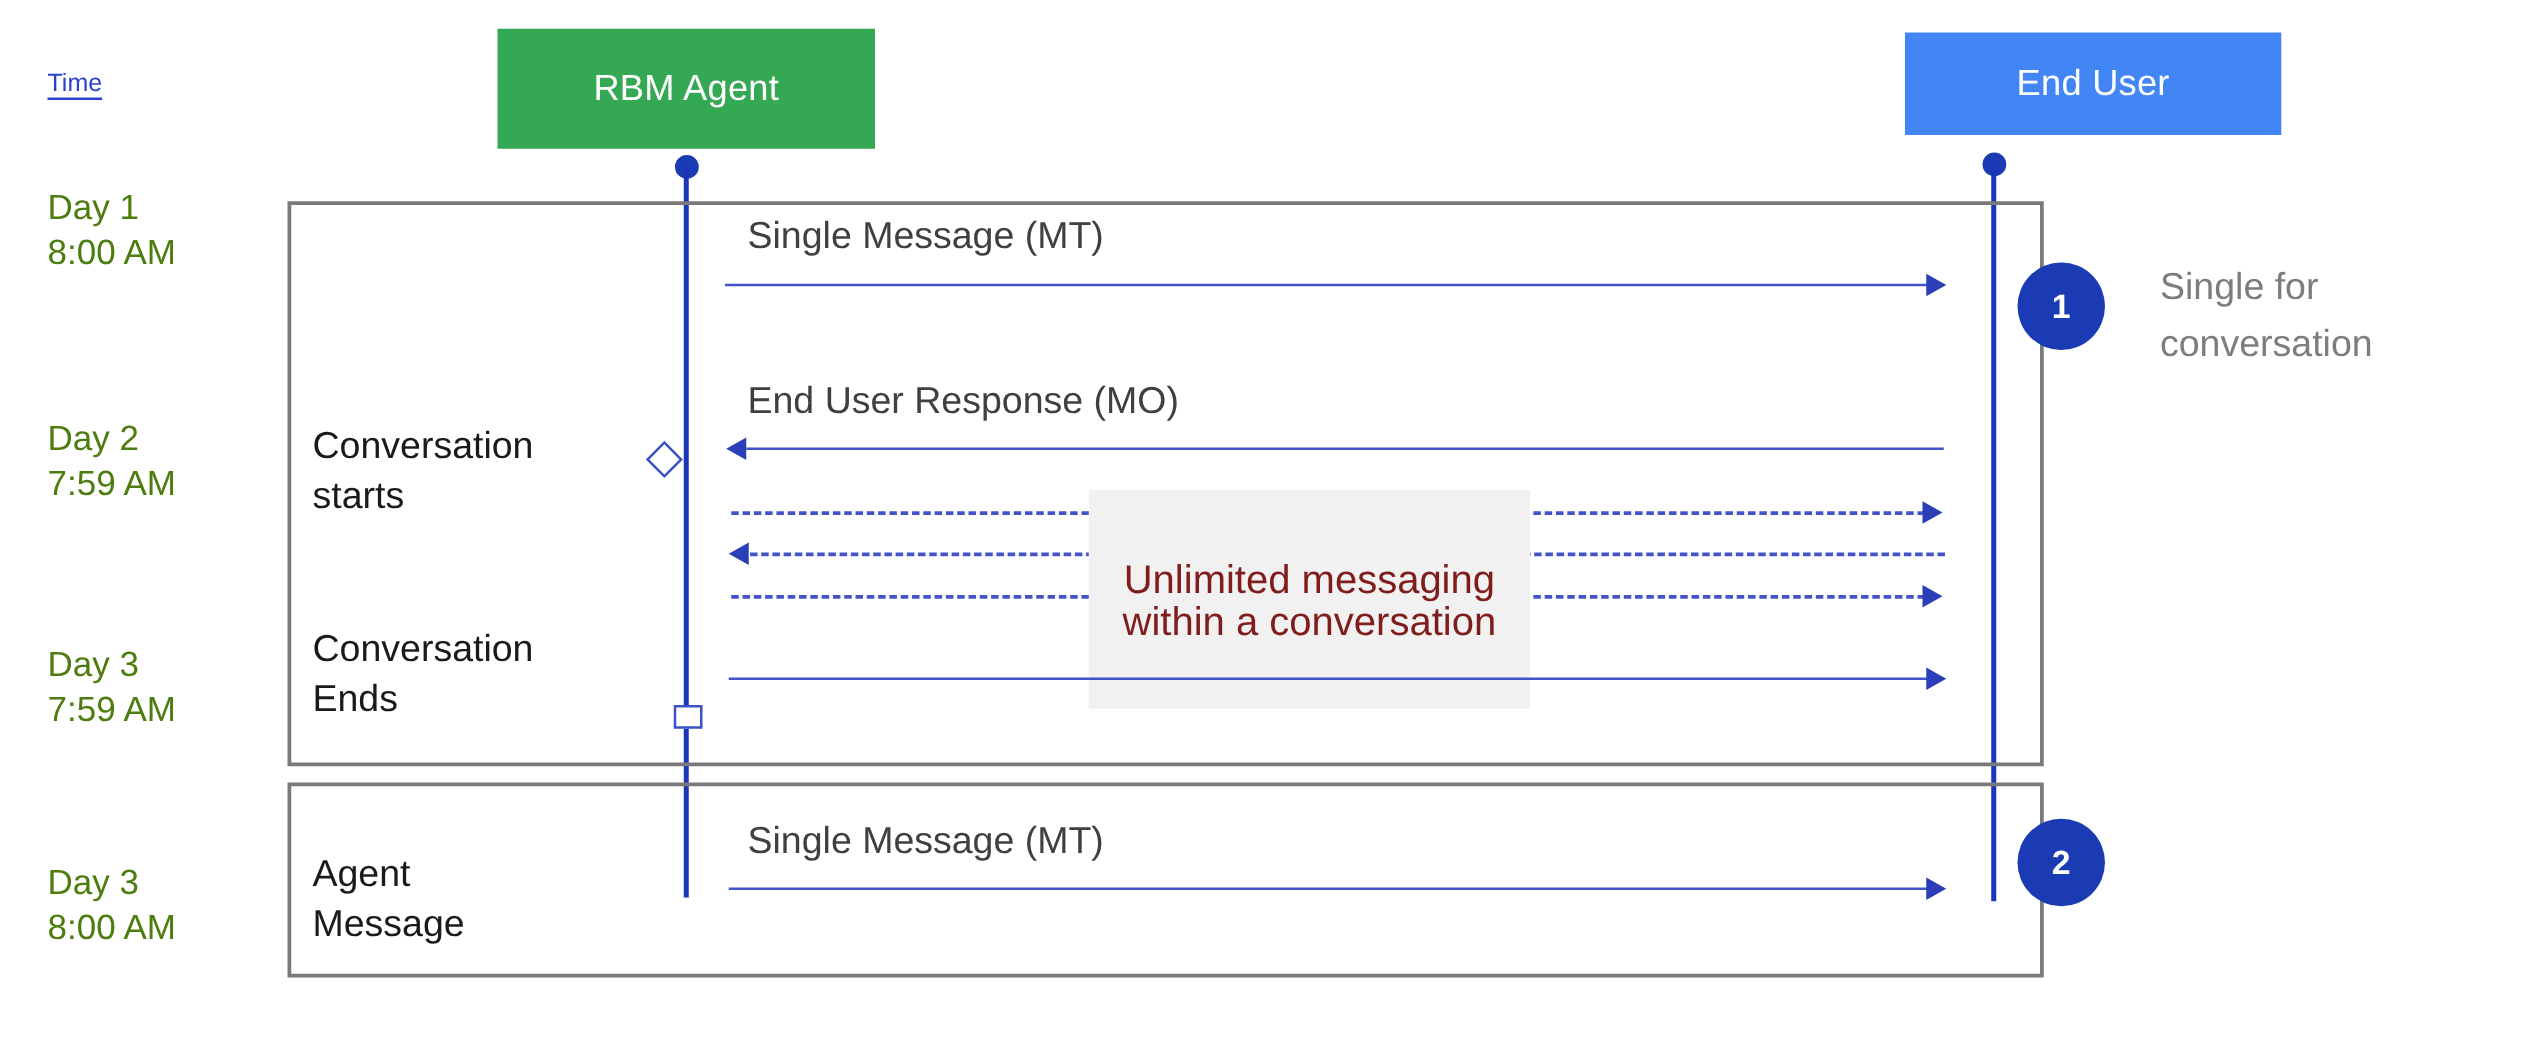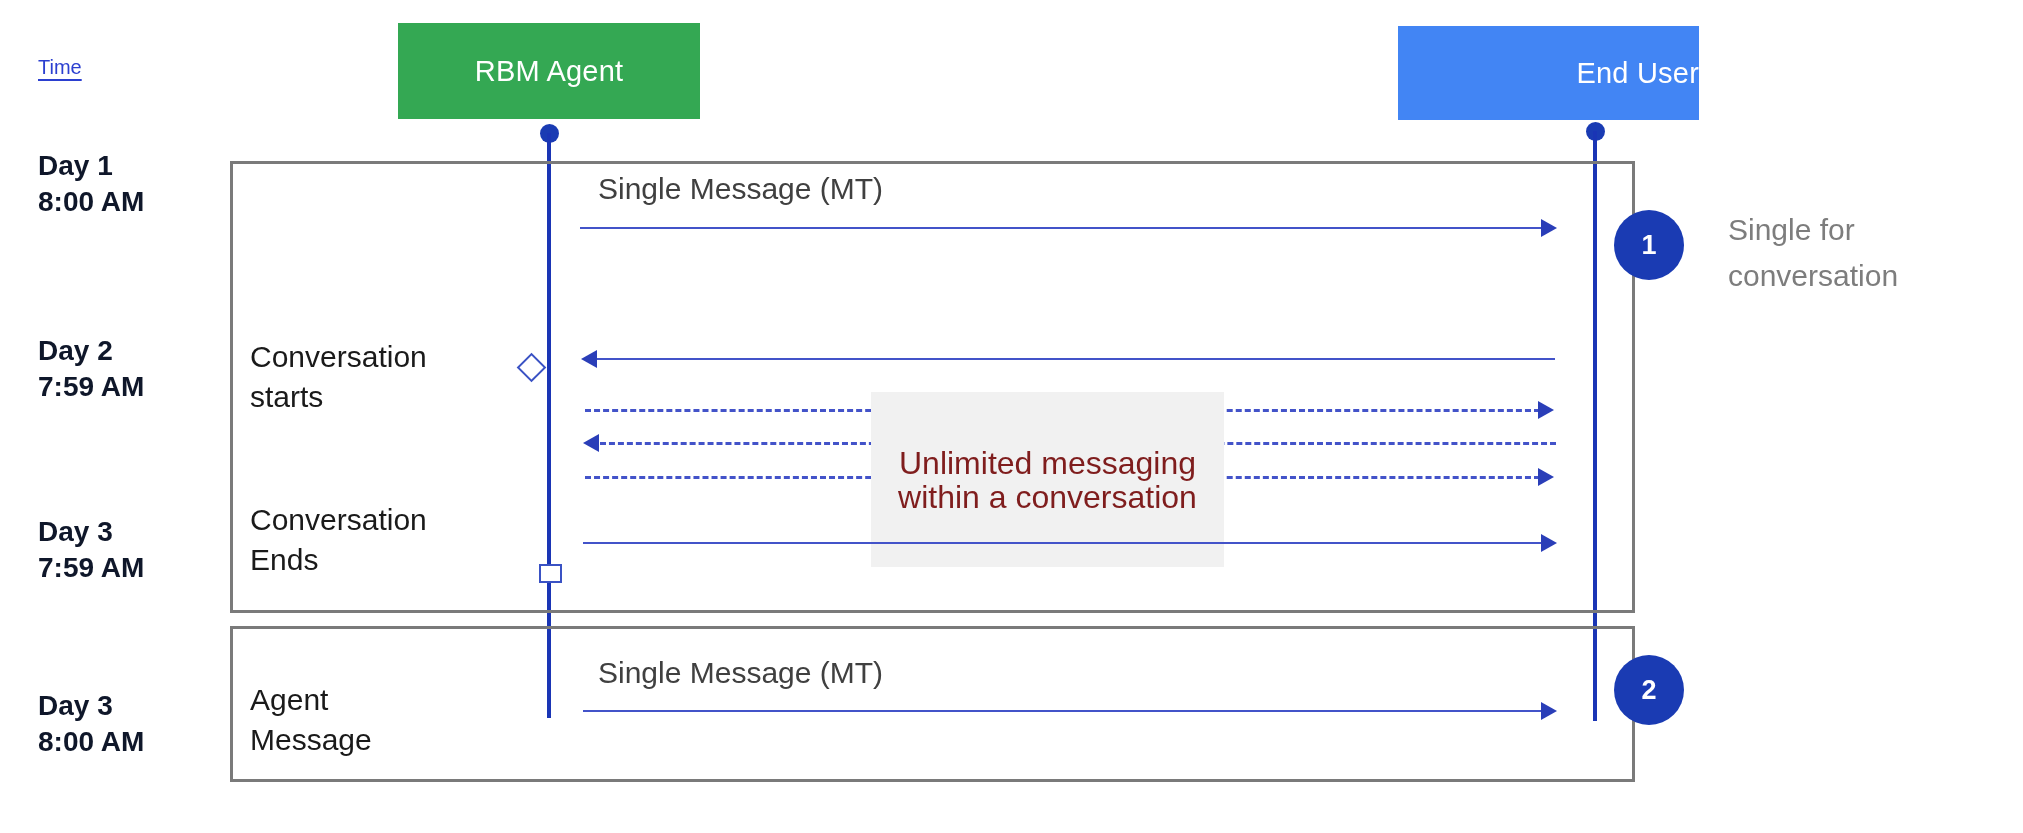--- a/index.html
+++ b/index.html
@@ -47,23 +47,22 @@
     box-sizing:border-box;
   }
 
   
   .time-header{
     color:#2b3fd0;font-size:20px;
     text-decoration:underline;
     text-underline-offset:5px;
   }
   .time-label{
-    color:#0f172a;font-size:28px;line-height:36px;
+    color:#4d7c0f;font-size:28px;line-height:36px;
     white-space:pre-line;
-    font-weight:bold;
   }
 
   
   .stage-label{
     color:#1a1a1a;font-size:30px;line-height:40px;
     white-space:pre-line;
   }
 
   
   .msg-label{
@@ -109,21 +108,21 @@
 <body>
 
 <div id="stage">
 
   <div class="abs time-header" style="left:38px; top:56px;">Time</div>
 
   <div class="abs actor-box actor-agent" style="left:398px; top:23px; width:302px; height:96px;">
     <span>RBM Agent</span>
   </div>
 
-  <div class="abs actor-box actor-user" style="left:1398px; top:26px; width:301px; height:94px;justify-content:flex-end;">
+  <div class="abs actor-box actor-user" style="left:1524px; top:26px; width:301px; height:82px;">
     <span>End User</span>
   </div>
 
   <div class="abs lifeline-dot" style="left:540px; top:124px;"></div>
   <div class="abs lifeline" style="left:547px; top:133px; height:585px;"></div>
 
   <div class="abs lifeline-dot" style="left:1586px; top:122px;"></div>
   <div class="abs lifeline" style="left:1593px; top:131px; height:590px;"></div>
 
   <div class="abs marker-diamond" style="left:521px; top:357px;"></div>
@@ -145,20 +144,21 @@
 starts</div>
   <div class="abs stage-label" style="left:250px; top:500px;">Conversation
 Ends</div>
   <div class="abs stage-label" style="left:250px; top:680px;">Agent
 Message</div>
 
   <div class="abs msg-label" style="left:598px; top:172px;">Single Message (MT)</div>
   <div class="abs arrow-line" style="left:580px; top:227px; width:975px;"></div>
   <div class="abs arrow-head right" style="left:1541px; top:219px;"></div>
 
+  <div class="abs msg-label" style="left:598px; top:304px;">End User Response (MO)</div>
   <div class="abs arrow-line" style="left:597px; top:358px; width:958px;"></div>
   <div class="abs arrow-head left" style="left:581px; top:350px;"></div>
 
   <div class="abs arrow-line dashed" style="left:585px; top:409px; width:955px;"></div>
   <div class="abs arrow-head right" style="left:1538px; top:401px;"></div>
 
   <div class="abs arrow-line dashed" style="left:600px; top:442px; width:956px;"></div>
   <div class="abs arrow-head left" style="left:583px; top:434px;"></div>
 
   <div class="abs arrow-line dashed" style="left:585px; top:476px; width:955px;"></div>

